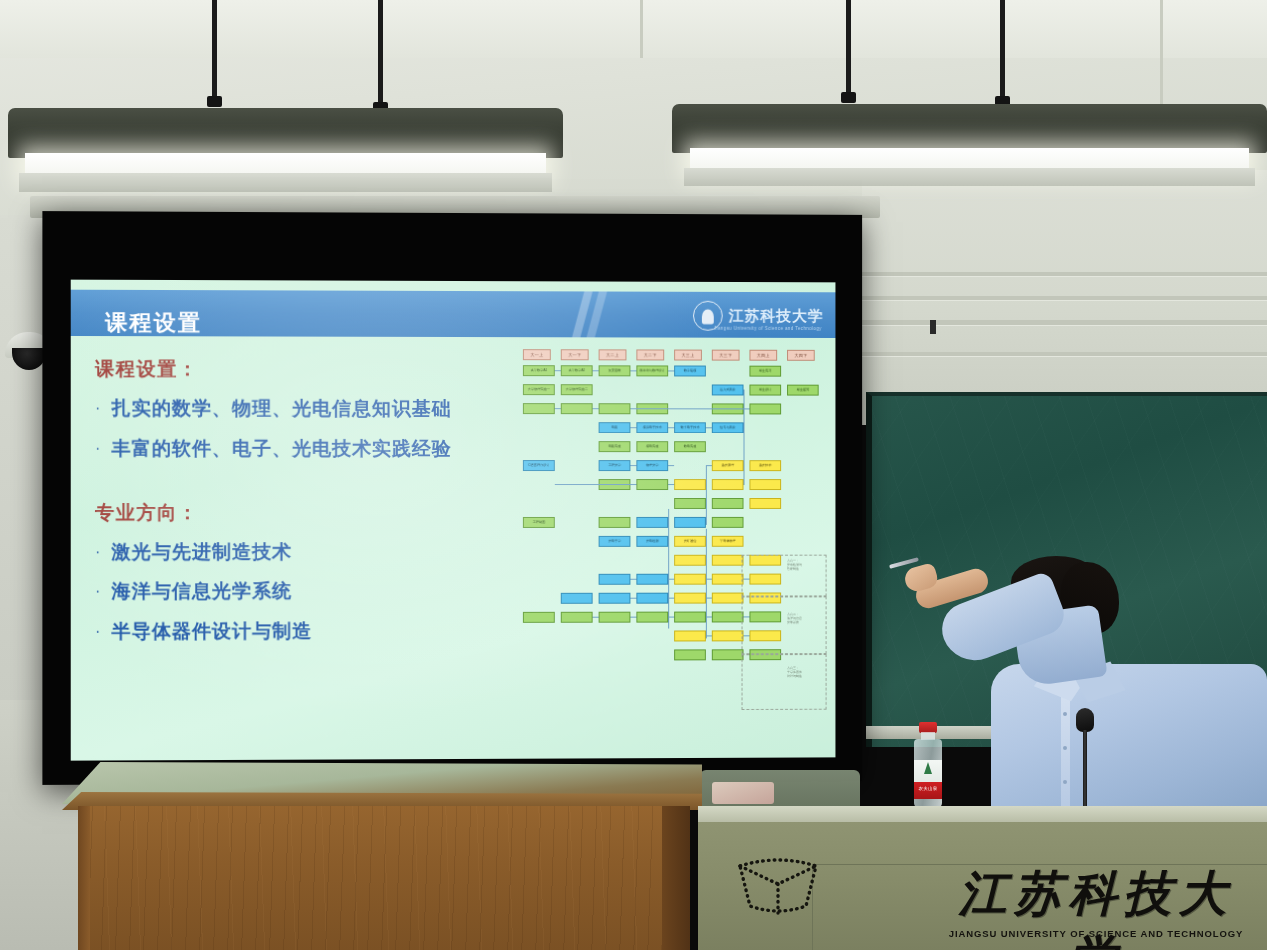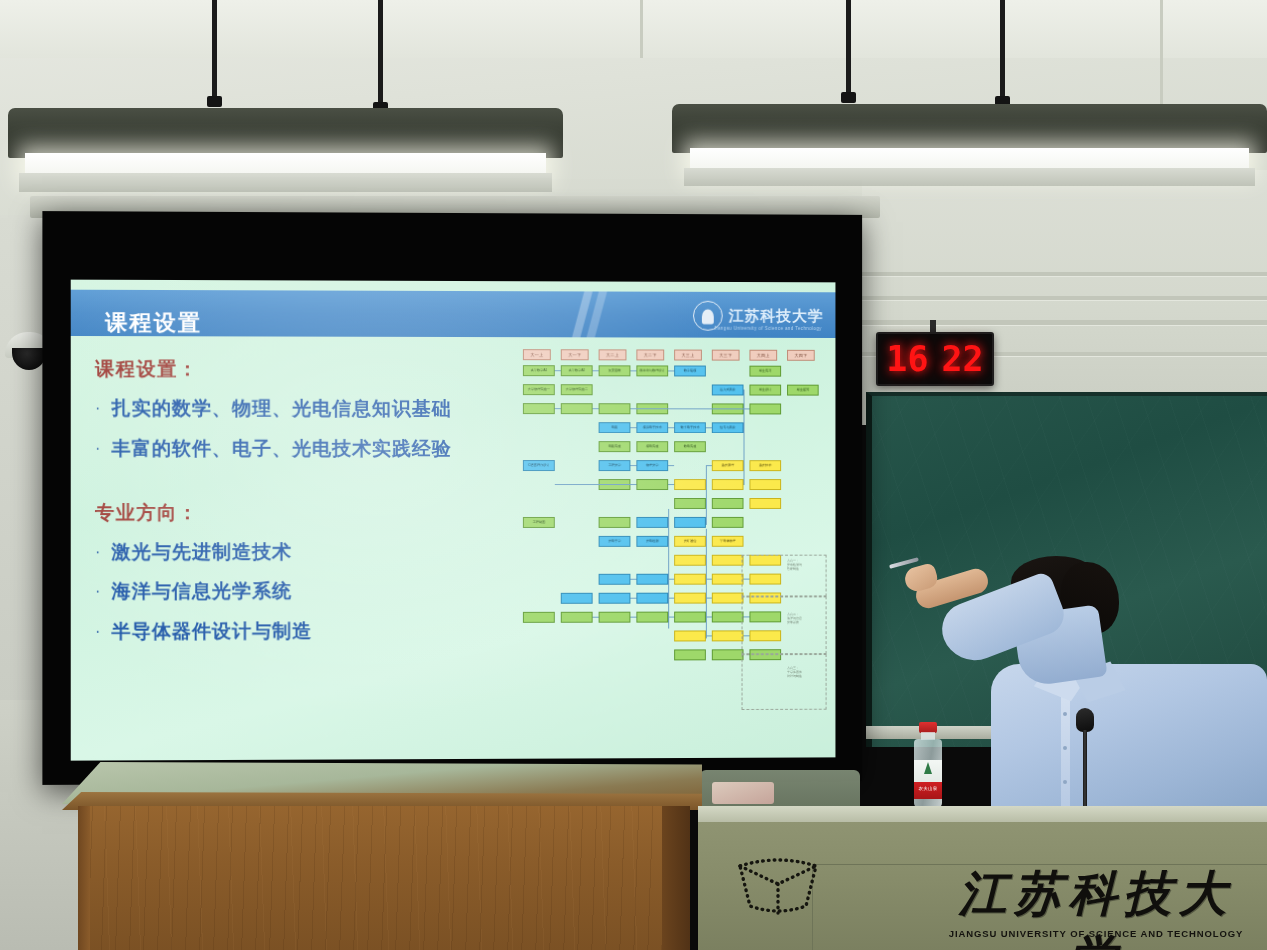--- a/index.html
+++ b/index.html
@@ -278,28 +278,20 @@
     <div class="body"></div>
     <div class="lens"></div>
   </div>
 
   <div class="board">
     <div class="board-noise"></div>
   </div>
   <div class="board-tray"></div>
 
   <div class="clock-mount"></div>
-  <div class="clock">
-    <div class="clk-grp">
-      <span class="digit">16</span>
-    </div>
-    <div class="clk-grp">
-      <span class="digit">22</span>
-    </div>
-  </div>
 
   <div class="screen-top-bar"></div>
   <div class="screen-frame">
 
     <div class="slide">
 
       <div class="slide-titlebar">
         <div class="chev"></div>
         <div class="logowrap">
           <div class="uni-seal"></div>

